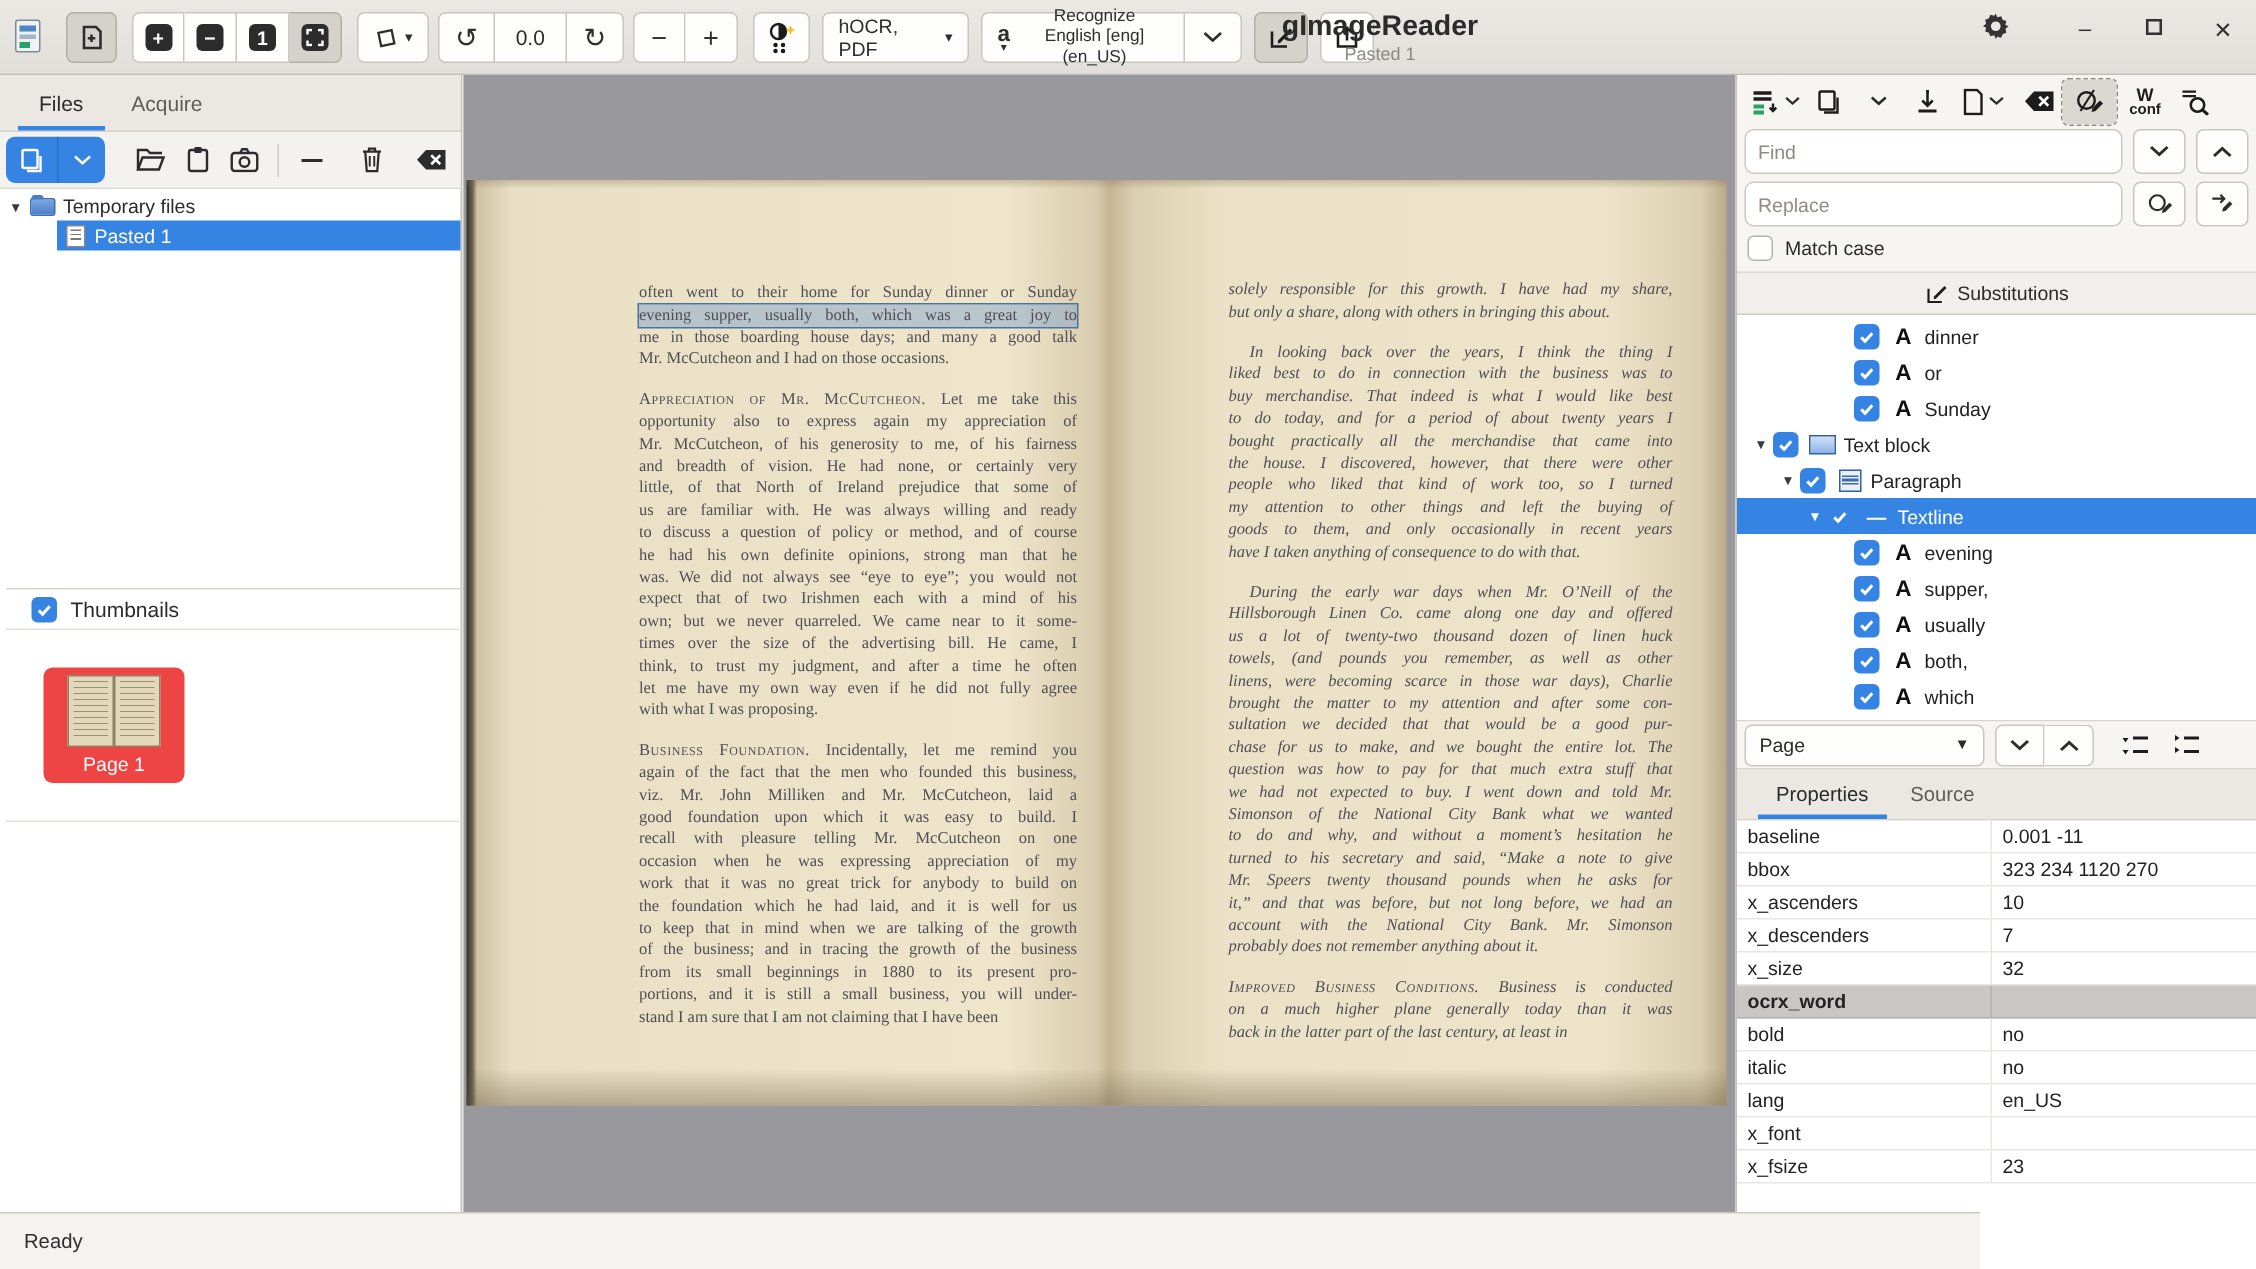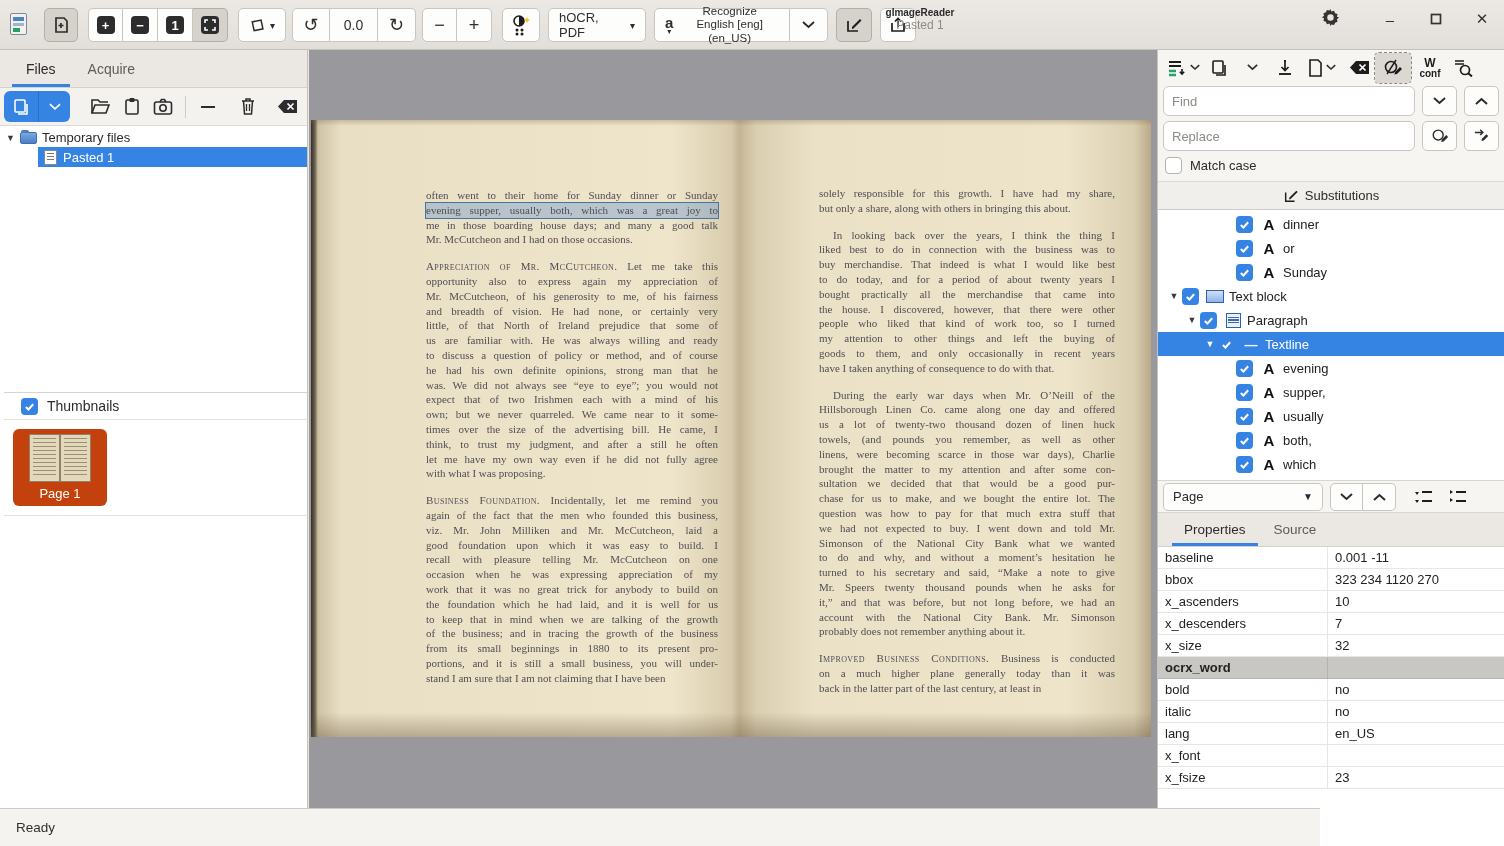--- a/index.html
+++ b/index.html
@@ -21,21 +21,21 @@
   .grp { display:flex; height:34px; }
   .grp .btn { border-radius:0; border-left-width:0; }
   .grp .btn:first-child { border-radius:5px 0 0 5px; border-left-width:1px; }
   .grp .btn:last-child { border-radius:0 5px 5px 0; }
   .sq { width:18px; height:18px; background:#2c2c2c; border-radius:4px; color:#fff; font-size:13px;
     font-weight:bold; display:flex; align-items:center; justify-content:center; line-height:1; }
   .uni { font-size:18px; line-height:1; color:#2e2e2e; }
   .angle { font-size:14px; color:#2e2e2e; padding:0 10px; }
   .caret { font-size:10px; color:#2e2e2e; margin-left:5px; }
   .title-block { position:absolute; left:820px; top:7px; width:200px; text-align:center; }
-  .title-block .t1 { font-size:10px; font-weight:bold; color:#2b2b2b; }
+  .title-block .t1 { font-size:19px; font-weight:bold; color:#2b2b2b; }
   .title-block .t2 { font-size:12px; color:#8d8a85; }
   .winbtns { position:absolute; right:12px; top:8px; display:flex; align-items:center; gap:26px; }
   .winbtn { font-size:15px; color:#333; width:20px; text-align:center; }
   .gear { margin-right:14px; }
   .reco { display:flex; align-items:center; gap:7px; padding:0 10px; }
   .reco .glyph { display:flex; flex-direction:column; align-items:center; line-height:1; }
   .reco .glyph b { font-size:15px; }
   .reco .glyph i { font-style:normal; font-size:8px; margin-top:-2px; }
   .reco .txt { text-align:center; line-height:1.15; font-size:11.5px; color:#2e2e2e; }
 
@@ -57,35 +57,35 @@
   .folder::before { content:""; position:absolute; left:0; top:-3px; width:8px; height:3px; background:#4a7fc6; border-radius:2px 2px 0 0; }
   .sel-row { height:20px; margin-left:38px; background:#3584e4; color:#fff; display:flex; align-items:center; font-size:13px; }
   .pgicon { width:13px; height:15px; background:#fff; border:1px solid #888; border-radius:1px; margin:0 6px 0 6px; position:relative; }
   .pgicon::before { content:""; position:absolute; inset:2px; background:repeating-linear-gradient(#777 0 1px, transparent 1px 3px); }
   .thumb-sec { position:absolute; left:4px; top:342px; width:307px; border-top:1px solid #d8d5d0; border-bottom:1px solid #e4e1dc; }
   .thumb-head { height:27px; display:flex; align-items:center; padding-left:8px; border-bottom:1px solid #e4e1dc; }
   .cb { width:17px; height:17px; border-radius:4px; background:#3584e4; display:flex; align-items:center; justify-content:center; }
   .cb svg { width:11px; height:11px; }
   .cb.empty { background:#fff; border:1px solid #b5b1ab; }
   .thumb-head span { font-size:14px; color:#2b2b2b; margin-left:9px; }
-  .thumb-tile { margin:9px; width:94px; height:77px; background:#c2410c; border-radius:6px; display:flex; flex-direction:column; align-items:center; }
+  .thumb-tile { margin:25px; width:94px; height:77px; background:#ef4444; border-radius:6px; display:flex; flex-direction:column; align-items:center; }
   .thumb-img { margin-top:5px; width:62px; height:48px; display:flex; }
   .thumb-img .tp { flex:1; background:#e4d8ba; border:1px solid #8d8168; position:relative; }
   .thumb-img .tp::before { content:""; position:absolute; inset:3px; background:repeating-linear-gradient(#9a8f78 0 1px, transparent 1px 4px); }
   .thumb-cap { color:#fff; font-size:13px; margin-top:4px; }
 
   
   .canvas { position:absolute; left:309px; top:50px; width:848px; height:758px; background:#99989c; }
   .book { position:absolute; left:2px; top:70px; width:840px; height:617px;
     background:
       linear-gradient(180deg, rgba(120,100,70,.30) 0, rgba(120,100,70,0) 6px, rgba(120,100,70,0) 96%, rgba(100,85,60,.40) 100%),
       linear-gradient(90deg, #33302a 0, #6e6350 4px, #cfc2a4 7px, #e9dfc4 30px, #efe5cb 43%, #d9ccae 50%, #c4b494 51%, #dbcfb1 53%, #ebe1c6 60%, #eee4ca 90%, #dbcfb1 98%, #b9aa88 100%); }
   .ptext { position:absolute; font-family:"Liberation Serif", serif; font-size:11px; line-height:14.8px; color:#514e54; }
   .ptext-left  { left:115px; top:68px;  width:292px; }
-  .ptext-right { left:508px; top:66px;  width:296px; }
+  .ptext-right { left:508px; top:66px;  width:296px;font-style:italic; }
   .para { margin-top:12px; }
   .para:first-child { margin-top:0; }
   .para.ind .bline:first-child { text-indent:14px; }
   .bline { text-align:justify; text-align-last:justify; white-space:normal; }
   .bline.blast { text-align-last:left; }
   .bline.bhl { background:rgba(96,146,210,.38); outline:1.5px solid #46749f; }
   .sc { font-variant:small-caps; letter-spacing:.4px; }
 
   
   .ocr { position:absolute; left:1157px; top:50px; width:347px; height:758px; background:#f6f5f2; border-left:1px solid #c6c2bc; }
@@ -370,21 +370,21 @@
             <div class="bline">Mr. McCutcheon, of his generosity to me, of his fairness</div>
             <div class="bline">and breadth of vision. He had none, or certainly very</div>
             <div class="bline">little, of that North of Ireland prejudice that some of</div>
             <div class="bline">us are familiar with. He was always willing and ready</div>
             <div class="bline">to discuss a question of policy or method, and of course</div>
             <div class="bline">he had his own definite opinions, strong man that he</div>
             <div class="bline">was. We did not always see “eye to eye”; you would not</div>
             <div class="bline">expect that of two Irishmen each with a mind of his</div>
             <div class="bline">own; but we never quarreled. We came near to it some-</div>
             <div class="bline">times over the size of the advertising bill. He came, I</div>
-            <div class="bline">think, to trust my judgment, and after a still he often</div>
+            <div class="bline">think, to trust my judgment, and after a time he often</div>
             <div class="bline">let me have my own way even if he did not fully agree</div>
             <div class="bline blast">with what I was proposing.</div>
           </div>
           <div class="para">
             <div class="bline"><span class="sc">Business Foundation. </span>Incidentally, let me remind you</div>
             <div class="bline">again of the fact that the men who founded this business,</div>
             <div class="bline">viz. Mr. John Milliken and Mr. McCutcheon, laid a</div>
             <div class="bline">good foundation upon which it was easy to build. I</div>
             <div class="bline">recall with pleasure telling Mr. McCutcheon on one</div>
             <div class="bline">occasion when he was expressing appreciation of my</div>

